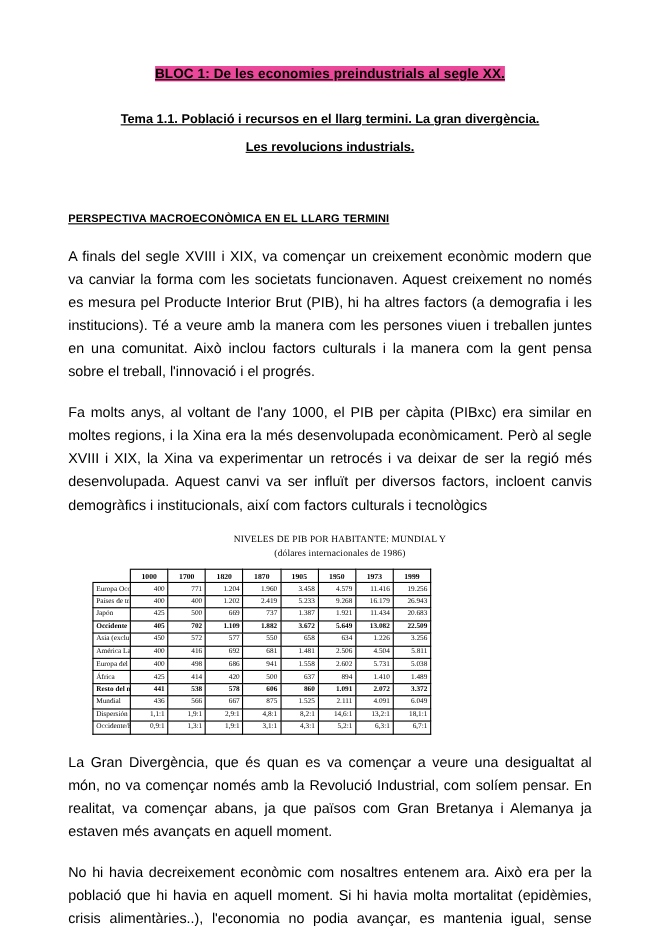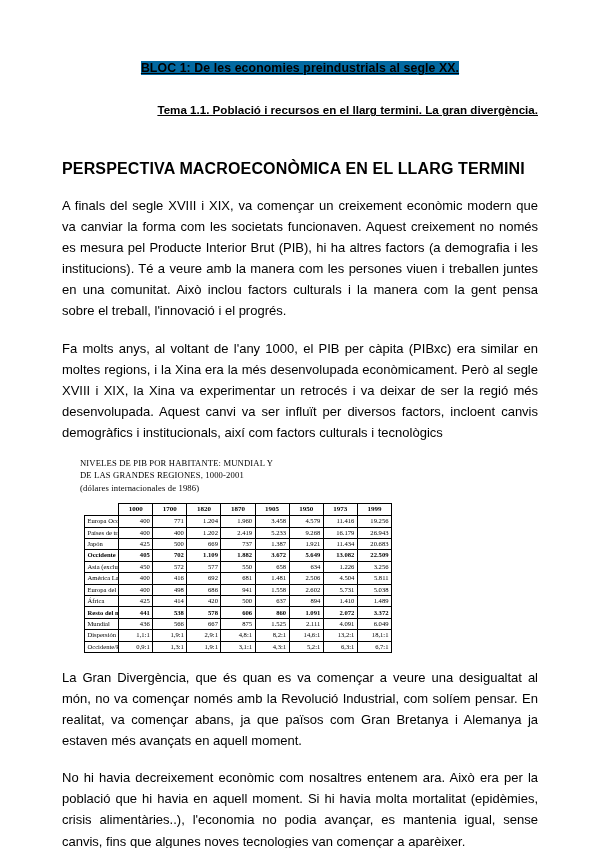--- a/index.html
+++ b/index.html
@@ -24,62 +24,64 @@
 
   
   .doc-title-wrap {
     text-align: center;
     margin-bottom: 20px;
   }
   .doc-title {
     display: inline;
     font-size: 12.3px;
     font-weight: bold;
-    background: #0369a1;
+    background: #ec4899;
     text-decoration: underline;
     letter-spacing: 0.1px;
     line-height: 1.5;
   }
   .subtitle-wrap {
-    text-align: right;
-    margin-bottom: 38px;
+    text-align: center;
+    margin-bottom: 48px;
     line-height: 1.55;
   }
   .subtitle-line {
     display: inline;
     font-size: 11.6px;
     font-weight: bold;
     text-decoration: underline;
   }
   .subtitle-row { display: block; }
 
   
   .section-heading {
-    font-size: 16px;
+    font-size: 10px;
     font-weight: bold;
     letter-spacing: 0.15px;
     margin: 0 0 17px 0;
+    text-decoration: underline;
   }
 
   
   p.body {
     font-size: 13px;
     line-height: 1.62;
     text-align: justify;
     margin: 0 0 16px 0;
   }
   p.body.tight { margin-bottom: 14px; }
 
   
   .table-block {
     margin: 12px 0 14px 0;
   }
   .table-caption {
     font-family: "Liberation Serif", serif;
     font-size: 8.6px;
+    text-align: center;
     line-height: 1.45;
     margin: 0 0 9px 0;
     letter-spacing: 0.15px;
     padding-left: 18px;
   }
   .table-caption .cap-line { display: block; }
   .table-caption .cap-line.l1 { padding-left: 0; }
   .table-caption .cap-line.l2 { padding-left: 0; }
   .table-caption .cap-line.l3 { padding-left: 0; }
 
@@ -125,32 +127,32 @@
 <body>
 
 <div class="page">
 
   <div class="doc-title-wrap">
     <span class="doc-title">BLOC 1: De les economies preindustrials al segle XX.</span>
   </div>
 
   <div class="subtitle-wrap">
     <span class="subtitle-row"><span class="subtitle-line">Tema 1.1.  Població i recursos en el llarg termini. La gran divergència.</span></span>
+    <span class="subtitle-row"><span class="subtitle-line">Les revolucions industrials.</span></span>
   </div>
 
   <div class="section-heading">PERSPECTIVA MACROECONÒMICA EN EL LLARG TERMINI</div>
 
   <p class="body">A finals del segle XVIII i XIX, va començar un creixement econòmic modern que va canviar la forma com les societats funcionaven. Aquest creixement no només es mesura pel Producte Interior Brut (PIB), hi ha altres factors (a demografia i les institucions). Té a veure amb la manera com les persones viuen i treballen juntes en una comunitat. Això inclou factors culturals i la manera com la gent pensa sobre el treball, l'innovació i el progrés.</p>
 
   <p class="body tight">Fa molts anys, al voltant de l'any 1000, el PIB per càpita (PIBxc) era similar en moltes regions, i la Xina era la més desenvolupada econòmicament. Però al segle XVIII i XIX, la Xina va experimentar un retrocés i va deixar de ser la regió més desenvolupada. Aquest canvi va ser influït per diversos factors, incloent canvis demogràfics i institucionals, així com factors culturals i tecnològics</p>
 
   <div class="table-block">
     <div class="table-caption">
       <span class="cap-line l1">NIVELES DE PIB POR HABITANTE: MUNDIAL Y</span>
-      <span class="cap-line l2">DE LAS GRANDES REGIONES, 1000-2001</span>
       <span class="cap-line l3">(dólares internacionales de 1986)</span>
     </div>
 
     <table class="gdp">
       <thead>
         <tr>
           <th class="corner"></th>
         <th>1000</th>
             <th>1700</th>
             <th>1820</th>

